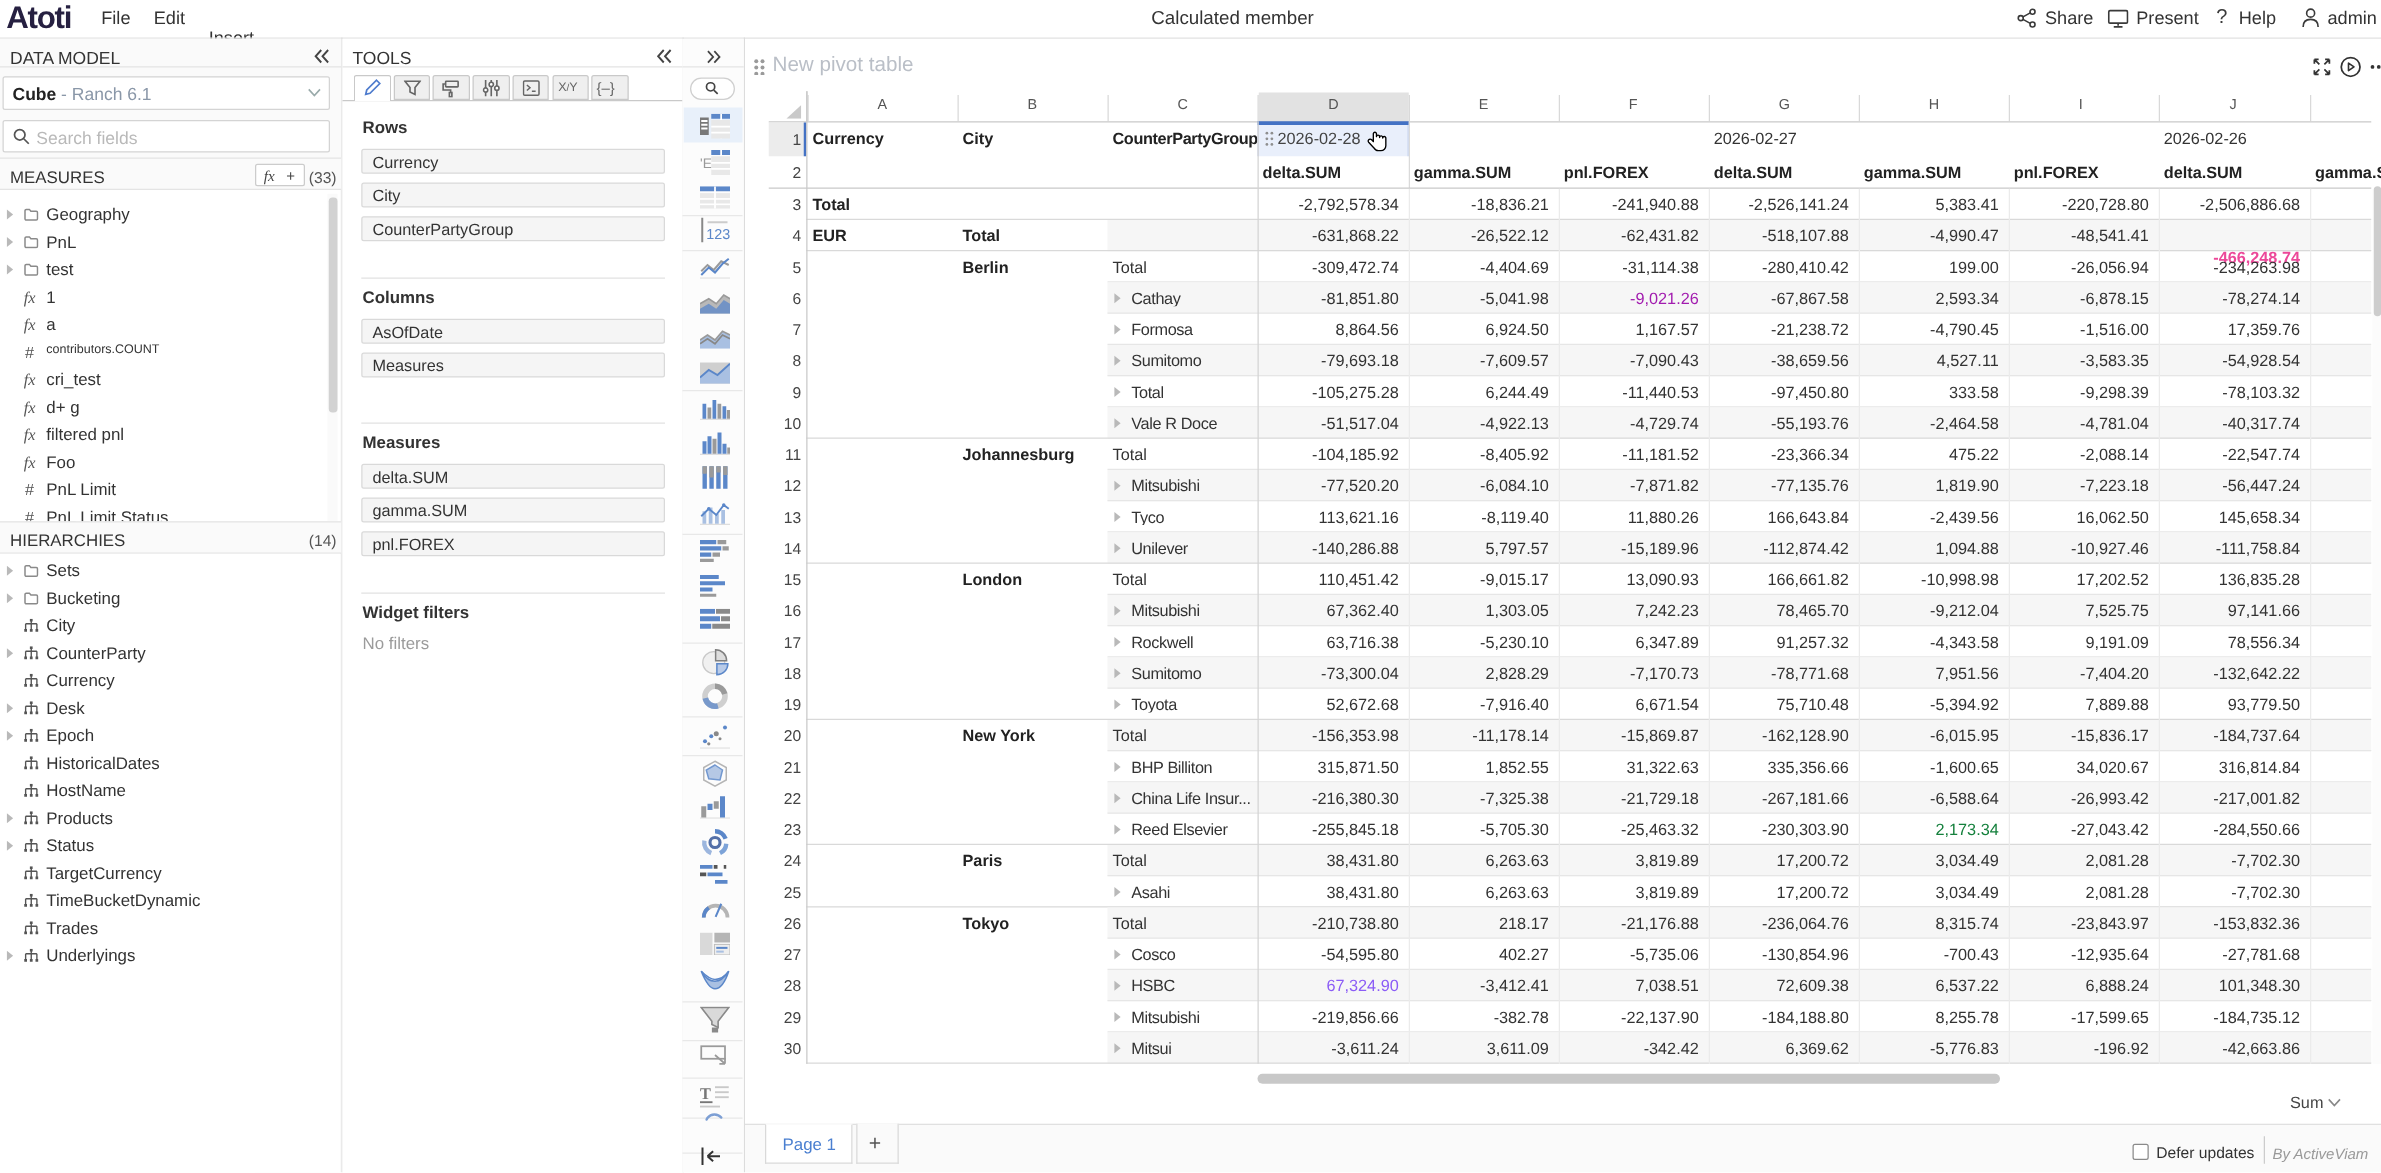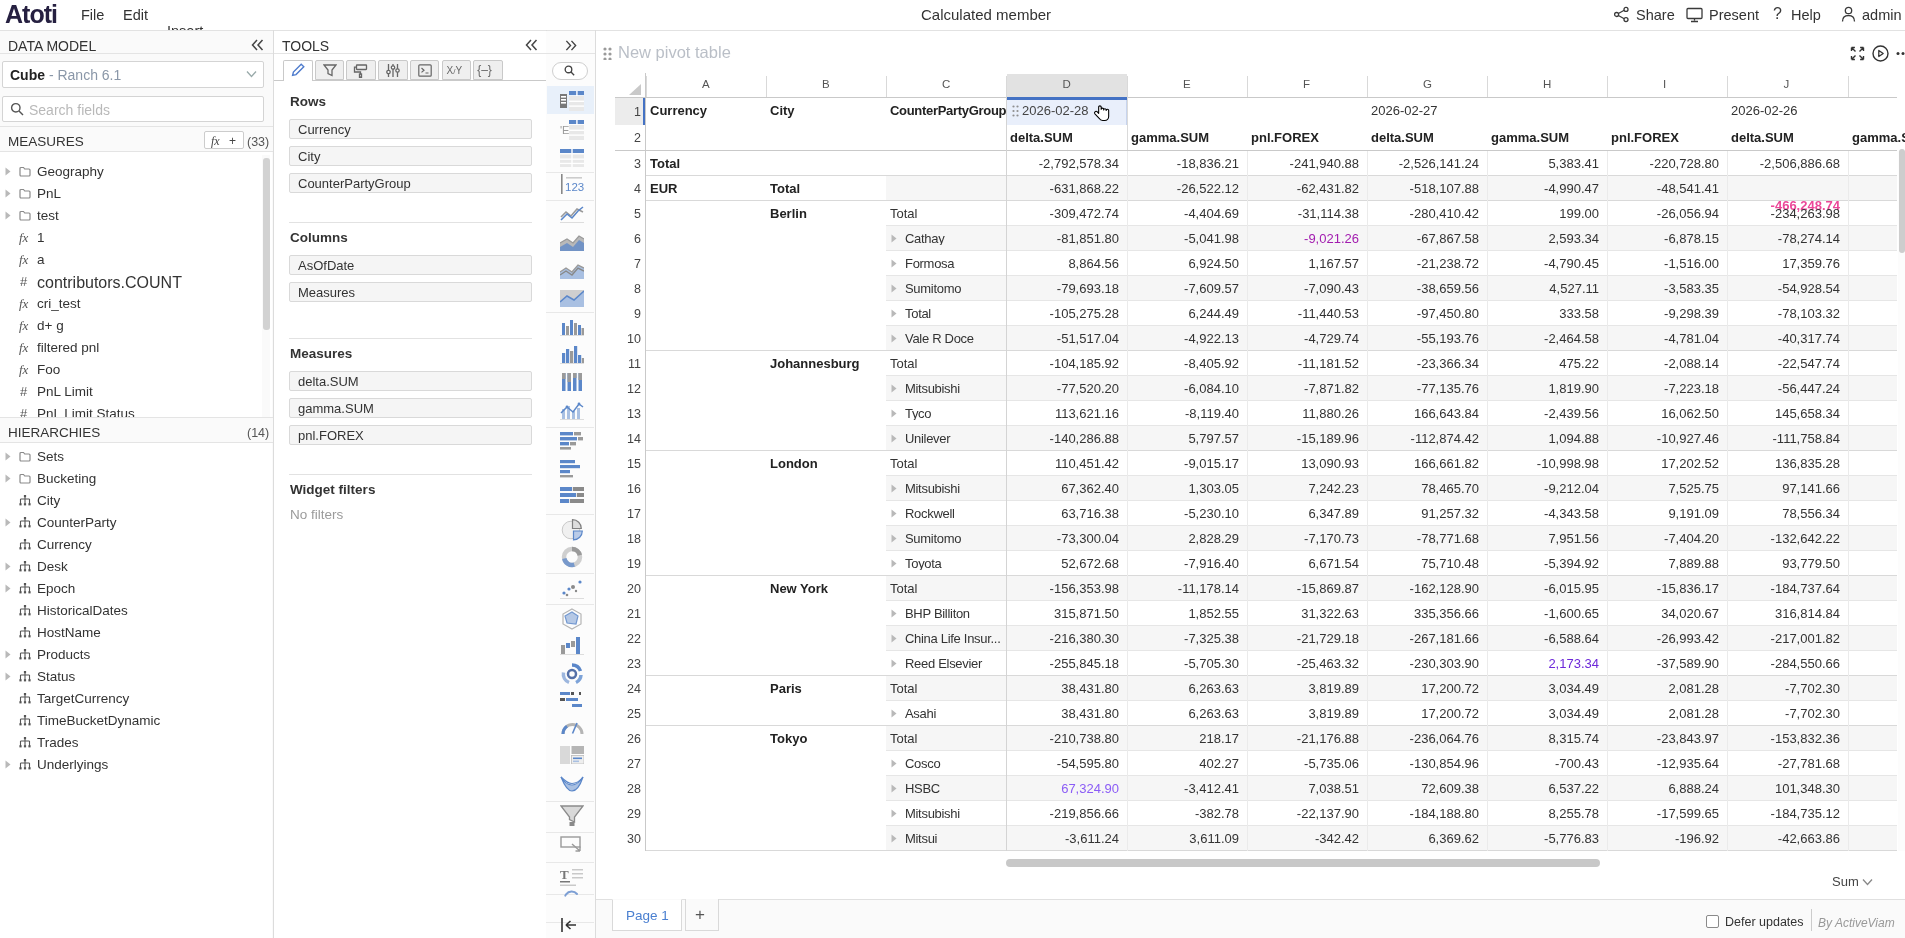--- a/index.html
+++ b/index.html
@@ -86,21 +86,21 @@
     </svg>
 <svg style="position:absolute;left:19px;top:210px" width="12" height="11" viewBox="0 0 12 11">
       <path d="M1 2.5 a1 1 0 0 1 1-1 h2.5 l1.2 1.5 H10 a1 1 0 0 1 1 1 V9 a1 1 0 0 1-1 1 H2 a1 1 0 0 1-1-1 Z" fill="none" stroke="#8a8a8a" stroke-width="1.2"></path>
     </svg>
 <div style="position:absolute;left:37px;top:209px;font-size:13.5px;color:#333;font-weight:400;white-space:nowrap;line-height:1;">test</div>
 <div style="position:absolute;left:19px;top:231px;font-size:13px;color:#555;font-weight:400;white-space:nowrap;line-height:1;font-style:italic;font-family:'Liberation Serif',serif;">fx</div>
 <div style="position:absolute;left:37px;top:231px;font-size:13.5px;color:#333;font-weight:400;white-space:nowrap;line-height:1;">1</div>
 <div style="position:absolute;left:19px;top:253px;font-size:13px;color:#555;font-weight:400;white-space:nowrap;line-height:1;font-style:italic;font-family:'Liberation Serif',serif;">fx</div>
 <div style="position:absolute;left:37px;top:253px;font-size:13.5px;color:#333;font-weight:400;white-space:nowrap;line-height:1;">a</div>
 <div style="position:absolute;left:20px;top:275px;font-size:13px;color:#555;font-weight:400;white-space:nowrap;line-height:1;">#</div>
-<div style="position:absolute;left:37px;top:275px;font-size:16px;color:#333;font-weight:400;white-space:nowrap;line-height:1;">contributors.COUNT</div>
+<div style="position:absolute;left:37px;top:275px;font-size:10px;color:#333;font-weight:400;white-space:nowrap;line-height:1;">contributors.COUNT</div>
 <div style="position:absolute;left:19px;top:297px;font-size:13px;color:#555;font-weight:400;white-space:nowrap;line-height:1;font-style:italic;font-family:'Liberation Serif',serif;">fx</div>
 <div style="position:absolute;left:37px;top:297px;font-size:13.5px;color:#333;font-weight:400;white-space:nowrap;line-height:1;">cri_test</div>
 <div style="position:absolute;left:19px;top:319px;font-size:13px;color:#555;font-weight:400;white-space:nowrap;line-height:1;font-style:italic;font-family:'Liberation Serif',serif;">fx</div>
 <div style="position:absolute;left:37px;top:319px;font-size:13.5px;color:#333;font-weight:400;white-space:nowrap;line-height:1;">d+ g</div>
 <div style="position:absolute;left:19px;top:341px;font-size:13px;color:#555;font-weight:400;white-space:nowrap;line-height:1;font-style:italic;font-family:'Liberation Serif',serif;">fx</div>
 <div style="position:absolute;left:37px;top:341px;font-size:13.5px;color:#333;font-weight:400;white-space:nowrap;line-height:1;">filtered pnl</div>
 <div style="position:absolute;left:19px;top:363px;font-size:13px;color:#555;font-weight:400;white-space:nowrap;line-height:1;font-style:italic;font-family:'Liberation Serif',serif;">fx</div>
 <div style="position:absolute;left:37px;top:363px;font-size:13.5px;color:#333;font-weight:400;white-space:nowrap;line-height:1;">Foo</div>
 <div style="position:absolute;left:20px;top:385px;font-size:13px;color:#555;font-weight:400;white-space:nowrap;line-height:1;">#</div>
 <div style="position:absolute;left:37px;top:385px;font-size:13.5px;color:#333;font-weight:400;white-space:nowrap;line-height:1;">PnL Limit</div>
@@ -990,22 +990,22 @@
 <div style="position:absolute;left:886px;top:650px;width:1011px;height:1px;background:#e6e6e6;"></div>
 <div style="position:absolute;right:1264px;top:658px;font-size:12.5px;color:#444;font-weight:400;white-space:nowrap;line-height:1;">23</div>
 <svg style="position:absolute;left:891px;top:659px" width="6" height="9" viewBox="0 0 6 9">
       <path d="M0.5 0.5 L5.5 4.5 L0.5 8.5 Z" fill="#b9b9b9"></path>
     </svg>
 <div style="position:absolute;left:905px;top:657px;width:99px;overflow:hidden;font-size:13px;color:#333;white-space:nowrap;line-height:1;letter-spacing:-0.3px;">Reed Elsevier</div>
 <div style="position:absolute;right:786px;top:657px;font-size:13px;color:#333;font-weight:400;white-space:nowrap;line-height:1;">-255,845.18</div>
 <div style="position:absolute;right:666px;top:657px;font-size:13px;color:#333;font-weight:400;white-space:nowrap;line-height:1;">-5,705.30</div>
 <div style="position:absolute;right:546px;top:657px;font-size:13px;color:#333;font-weight:400;white-space:nowrap;line-height:1;">-25,463.32</div>
 <div style="position:absolute;right:426px;top:657px;font-size:13px;color:#333;font-weight:400;white-space:nowrap;line-height:1;">-230,303.90</div>
-<div style="position:absolute;right:306px;top:657px;font-size:13px;color:#6d28d9;font-weight:400;white-space:nowrap;line-height:1;">2,173.34</div>
-<div style="position:absolute;right:186px;top:657px;font-size:13px;color:#333;font-weight:400;white-space:nowrap;line-height:1;">-37,589.90</div>
+<div style="position:absolute;right:306px;top:657px;font-size:13px;color:#15803d;font-weight:400;white-space:nowrap;line-height:1;">2,173.34</div>
+<div style="position:absolute;right:186px;top:657px;font-size:13px;color:#333;font-weight:400;white-space:nowrap;line-height:1;">-27,043.42</div>
 <div style="position:absolute;right:65px;top:657px;font-size:13px;color:#333;font-weight:400;white-space:nowrap;line-height:1;">-284,550.66</div>
 <div style="position:absolute;left:645px;top:675px;width:1252px;height:1px;background:#d9d9d9;"></div>
 <div style="position:absolute;left:886px;top:676px;width:1011px;height:25px;background:#f6f6f6;"></div>
 <div style="position:absolute;right:1264px;top:683px;font-size:12.5px;color:#444;font-weight:400;white-space:nowrap;line-height:1;">24</div>
 <div style="position:absolute;left:770px;top:682px;font-size:13px;color:#222;font-weight:700;white-space:nowrap;line-height:1;">Paris</div>
 <div style="position:absolute;left:890px;top:682px;font-size:13px;color:#333;font-weight:400;white-space:nowrap;line-height:1;">Total</div>
 <div style="position:absolute;right:786px;top:682px;font-size:13px;color:#333;font-weight:400;white-space:nowrap;line-height:1;">38,431.80</div>
 <div style="position:absolute;right:666px;top:682px;font-size:13px;color:#333;font-weight:400;white-space:nowrap;line-height:1;">6,263.63</div>
 <div style="position:absolute;right:546px;top:682px;font-size:13px;color:#333;font-weight:400;white-space:nowrap;line-height:1;">3,819.89</div>
 <div style="position:absolute;right:426px;top:682px;font-size:13px;color:#333;font-weight:400;white-space:nowrap;line-height:1;">17,200.72</div>

